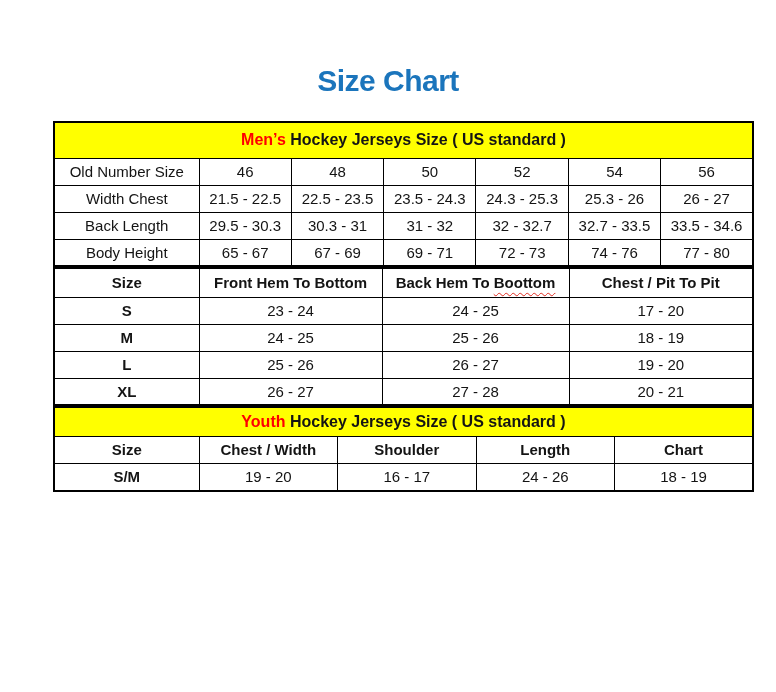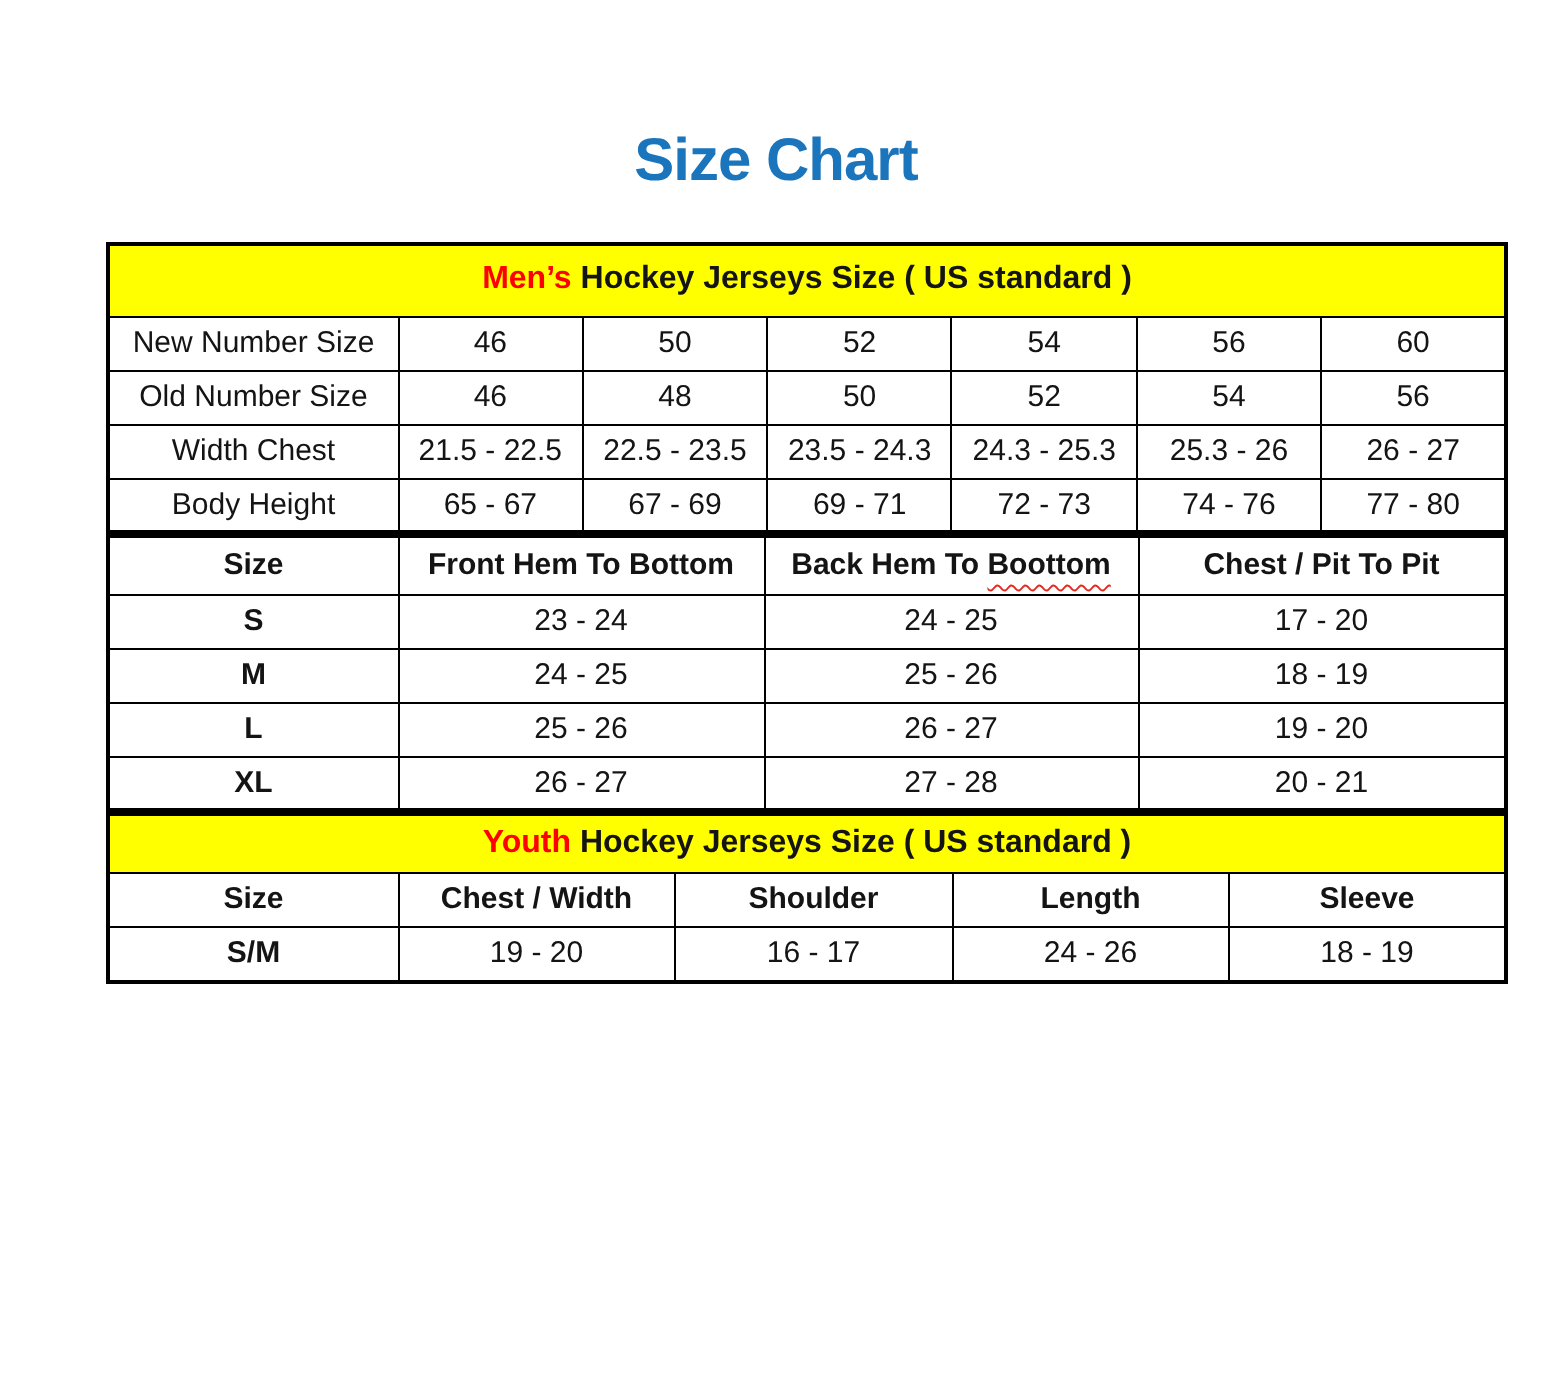--- a/index.html
+++ b/index.html
@@ -92,47 +92,47 @@
           <col>
           <col>
           <col>
           <col>
         </colgroup>
       <tbody>
           <tr class="banner-row">
         <td colspan="7"><span class="banner-accent">Men’s</span><span> Hockey Jerseys Size ( US standard )</span></td>
       </tr>
       <tr class="data-row">
-        <td class="row-label-regular">New Number Size</td>
-        <td class="value-cell">46</td>
-        <td class="value-cell">50</td>
-        <td class="value-cell">52</td>
-        <td class="value-cell">54</td>
-        <td class="value-cell">56</td>
-        <td class="value-cell">60</td>
-      </tr>
-      <tr class="data-row">
         <td class="row-label-regular">Old Number Size</td>
         <td class="value-cell">46</td>
         <td class="value-cell">48</td>
         <td class="value-cell">50</td>
         <td class="value-cell">52</td>
         <td class="value-cell">54</td>
         <td class="value-cell">56</td>
       </tr>
       <tr class="data-row">
         <td class="row-label-regular">Width Chest</td>
         <td class="value-cell">21.5 - 22.5</td>
         <td class="value-cell">22.5 - 23.5</td>
         <td class="value-cell">23.5 - 24.3</td>
         <td class="value-cell">24.3 - 25.3</td>
         <td class="value-cell">25.3 - 26</td>
         <td class="value-cell">26 - 27</td>
       </tr>
       <tr class="data-row">
+        <td class="row-label-regular">Back Length</td>
+        <td class="value-cell">29.5 - 30.3</td>
+        <td class="value-cell">30.3 - 31</td>
+        <td class="value-cell">31 - 32</td>
+        <td class="value-cell">32 - 32.7</td>
+        <td class="value-cell">32.7 - 33.5</td>
+        <td class="value-cell">33.5 - 34.6</td>
+      </tr>
+      <tr class="data-row">
         <td class="row-label-regular">Body Height</td>
         <td class="value-cell">65 - 67</td>
         <td class="value-cell">67 - 69</td>
         <td class="value-cell">69 - 71</td>
         <td class="value-cell">72 - 73</td>
         <td class="value-cell">74 - 76</td>
         <td class="value-cell">77 - 80</td>
       </tr>
     </tbody>
       </table>
@@ -188,21 +188,21 @@
         </colgroup>
       <tbody>
           <tr class="banner-row">
         <td colspan="5"><span class="banner-accent">Youth</span><span> Hockey Jerseys Size ( US standard )</span></td>
       </tr>
       <tr class="header-row">
         <th>Size</th>
         <th>Chest / Width</th>
         <th>Shoulder</th>
         <th>Length</th>
-        <th>Sleeve</th>
+        <th>Chart</th>
       </tr>
       <tr class="data-row">
         <th class="row-label-bold">S/M</th>
         <td class="value-cell">19 - 20</td>
         <td class="value-cell">16 - 17</td>
         <td class="value-cell">24 - 26</td>
         <td class="value-cell">18 - 19</td>
       </tr>
     </tbody>
       </table>

